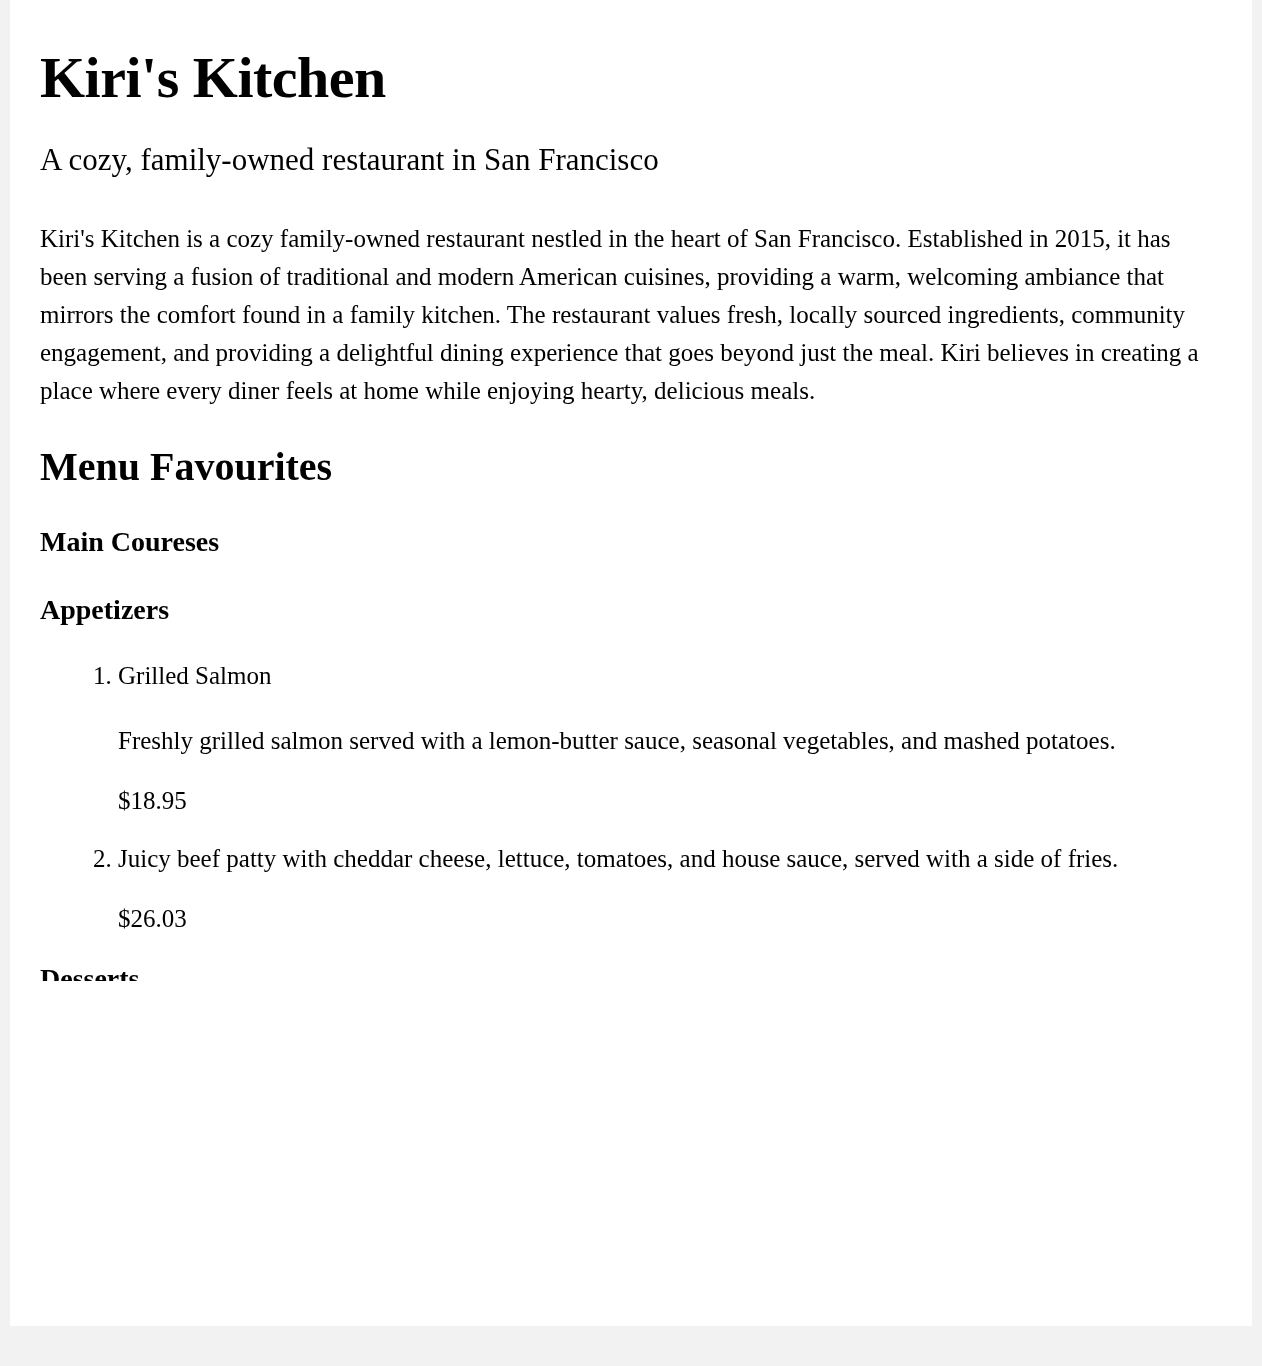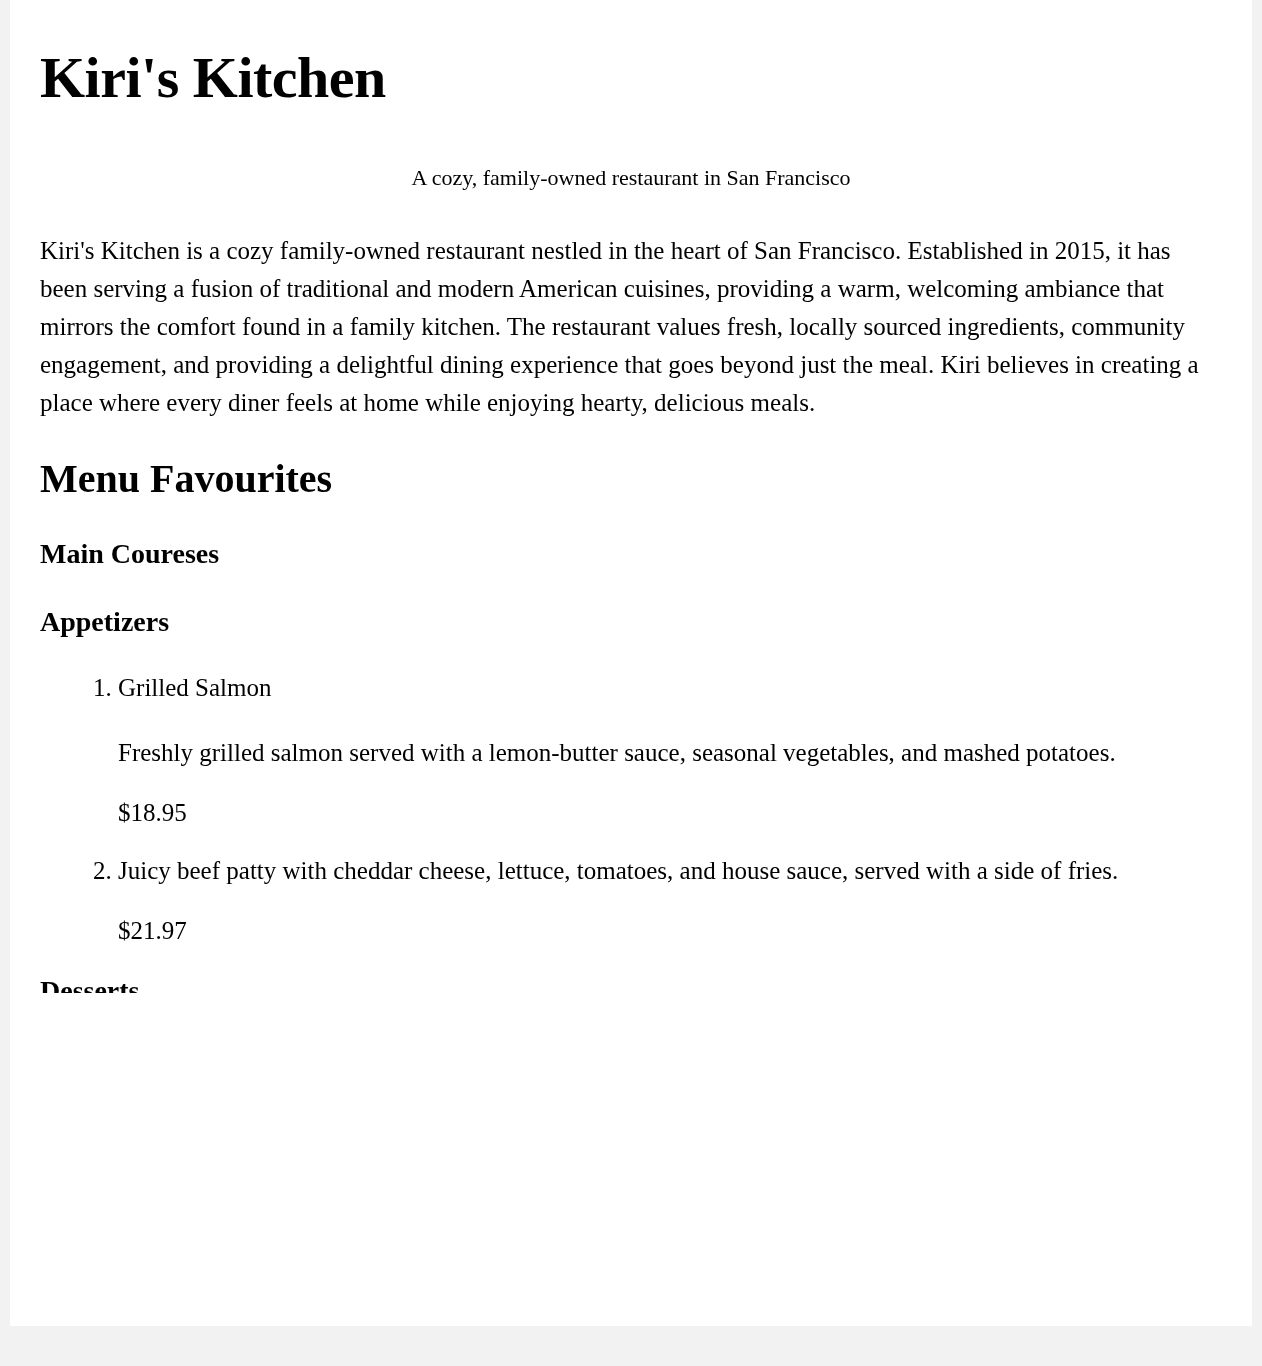--- a/index.html
+++ b/index.html
@@ -17,28 +17,27 @@
     background: #ffffff;
     margin: 0 10px;
     padding: 28px 30px 40px 30px;
     min-height: 1326px;
     box-sizing: border-box;
   }
   h1.site-title {
     font-size: 58px;
     line-height: 1.1;
     font-weight: bold;
-    margin: 18px 0 54px 0;
+    margin: 18px 0 30px 0;
     letter-spacing: -0.5px;
   }
   p.tagline {
-    font-size: 22px;
+    font-size: 31px;
     margin: 0 0 40px 0;
     line-height: 1.3;
-    text-align: center;
   }
   h2.section-heading {
     font-size: 40px;
     font-weight: bold;
     margin: 34px 0 30px 0;
     line-height: 1.15;
   }
   p.body-text {
     font-size: 25px;
     line-height: 1.52;
@@ -104,19 +103,19 @@
   <h3 class="subsection-heading">Appetizers</h3>
 
   <ol class="menu-list">
     <li>
       <div class="item-name">Grilled Salmon</div>
       <p class="item-desc">Freshly grilled salmon served with a lemon-butter sauce, seasonal vegetables, and mashed potatoes.</p>
       <p class="item-price">$18.95</p>
     </li>
     <li>
       <p class="item-desc">Juicy beef patty with cheddar cheese, lettuce, tomatoes, and house sauce, served with a side of fries.</p>
-      <p class="item-price">$21.97</p>
+      <p class="item-price">$26.03</p>
     </li>
   </ol>
 
   <h3 class="clipped-heading">Desserts</h3>
 
 </div>
 
 </body></html>

